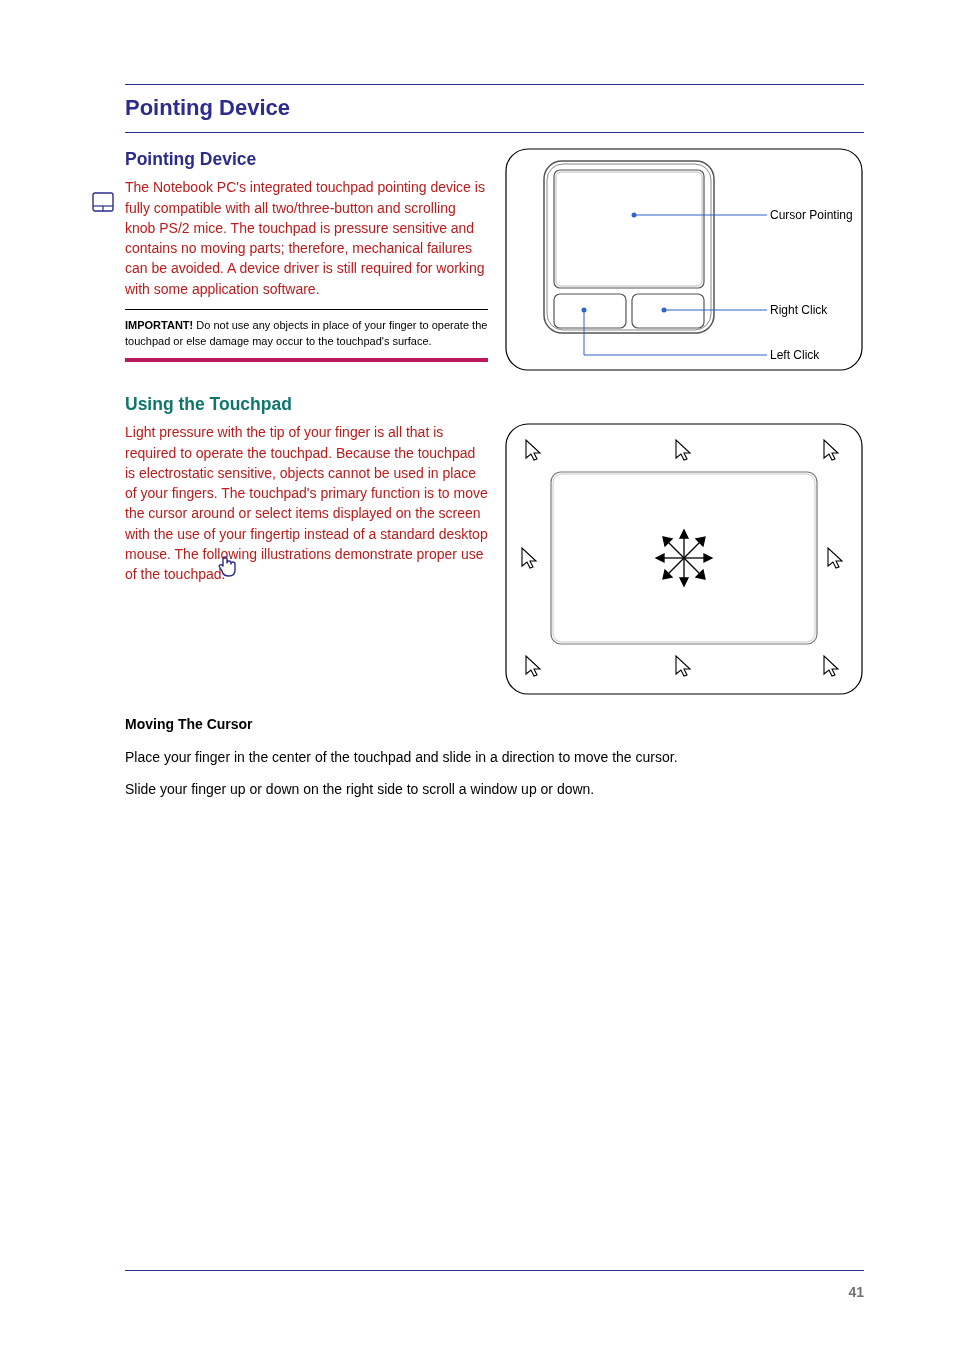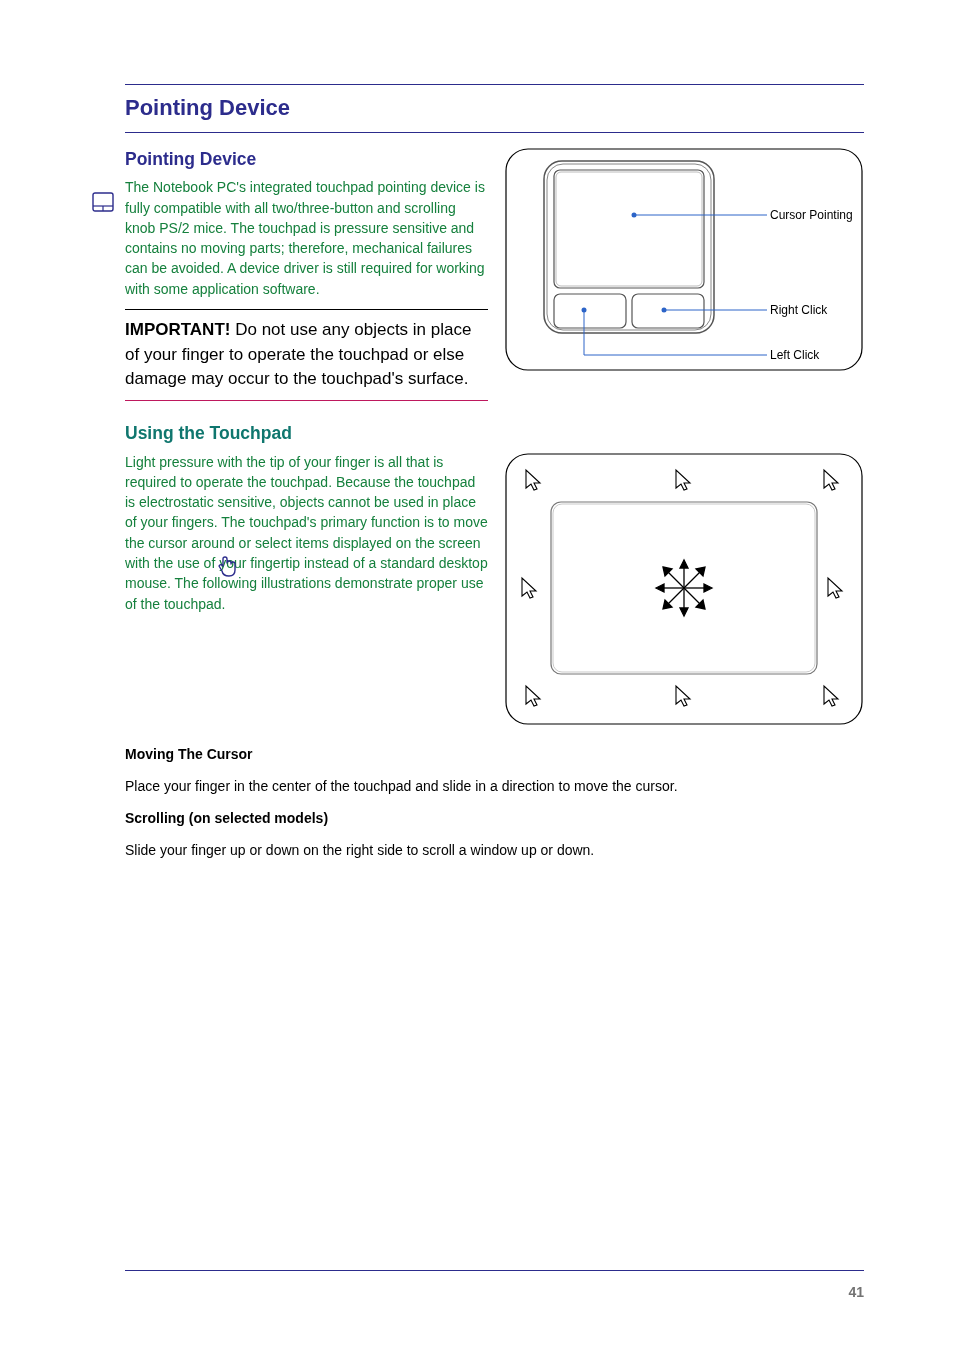--- a/index.html
+++ b/index.html
@@ -42,37 +42,37 @@
     position: relative;
   }
   .subheading {
     font-size: 17.5px;
     font-weight: bold;
     color: #2c2c8c;
     margin-bottom: 6px;
   }
   .body-text {
     font-size: 14px;
-    color: #15803d;
+    color: #b91c1c;
     line-height: 1.45;
   }
   .row-flex {
     display: flex;
     gap: 16px;
     align-items: flex-start;
   }
   .txt-col { flex: 1 1 340px; }
   .dia-col { flex: 0 0 360px; }
   .note-box {
     border-top: 1px solid #000;
-    border-bottom: 1px solid #be185d;
+    border-bottom: 4px solid #be185d;
     padding: 8px 0;
     margin-top: 10px;
     line-height: 1.45;
-    font-size: 17px;
+    font-size: 11px;
   }
   .note-strong { font-weight: bold; }
   .usage-head {
     font-size: 17.5px;
     font-weight: bold;
     color: #0f766e;
     margin-top: 20px;
     margin-bottom: 6px;
   }
   .para {
@@ -233,23 +233,20 @@
           </svg>
         </div>
       </div>
     </div>
 
     <div class="para" style="margin-top:18px;">
       <span class="para-bold-lead">Moving The Cursor</span>
     </div>
     <div class="para">Place your finger in the center of the touchpad and slide in a direction to move the cursor.</div>
 
-    <div class="para">
-      <span class="para-bold-lead">Scrolling (on selected models)</span>
-    </div>
     <div class="para">Slide your finger up or down on the right side to scroll a window up or down.</div>
 
 
   </div>
 
   <div class="bottom-rule"></div>
   <div class="footer">41</div>
 
 </div>
 

